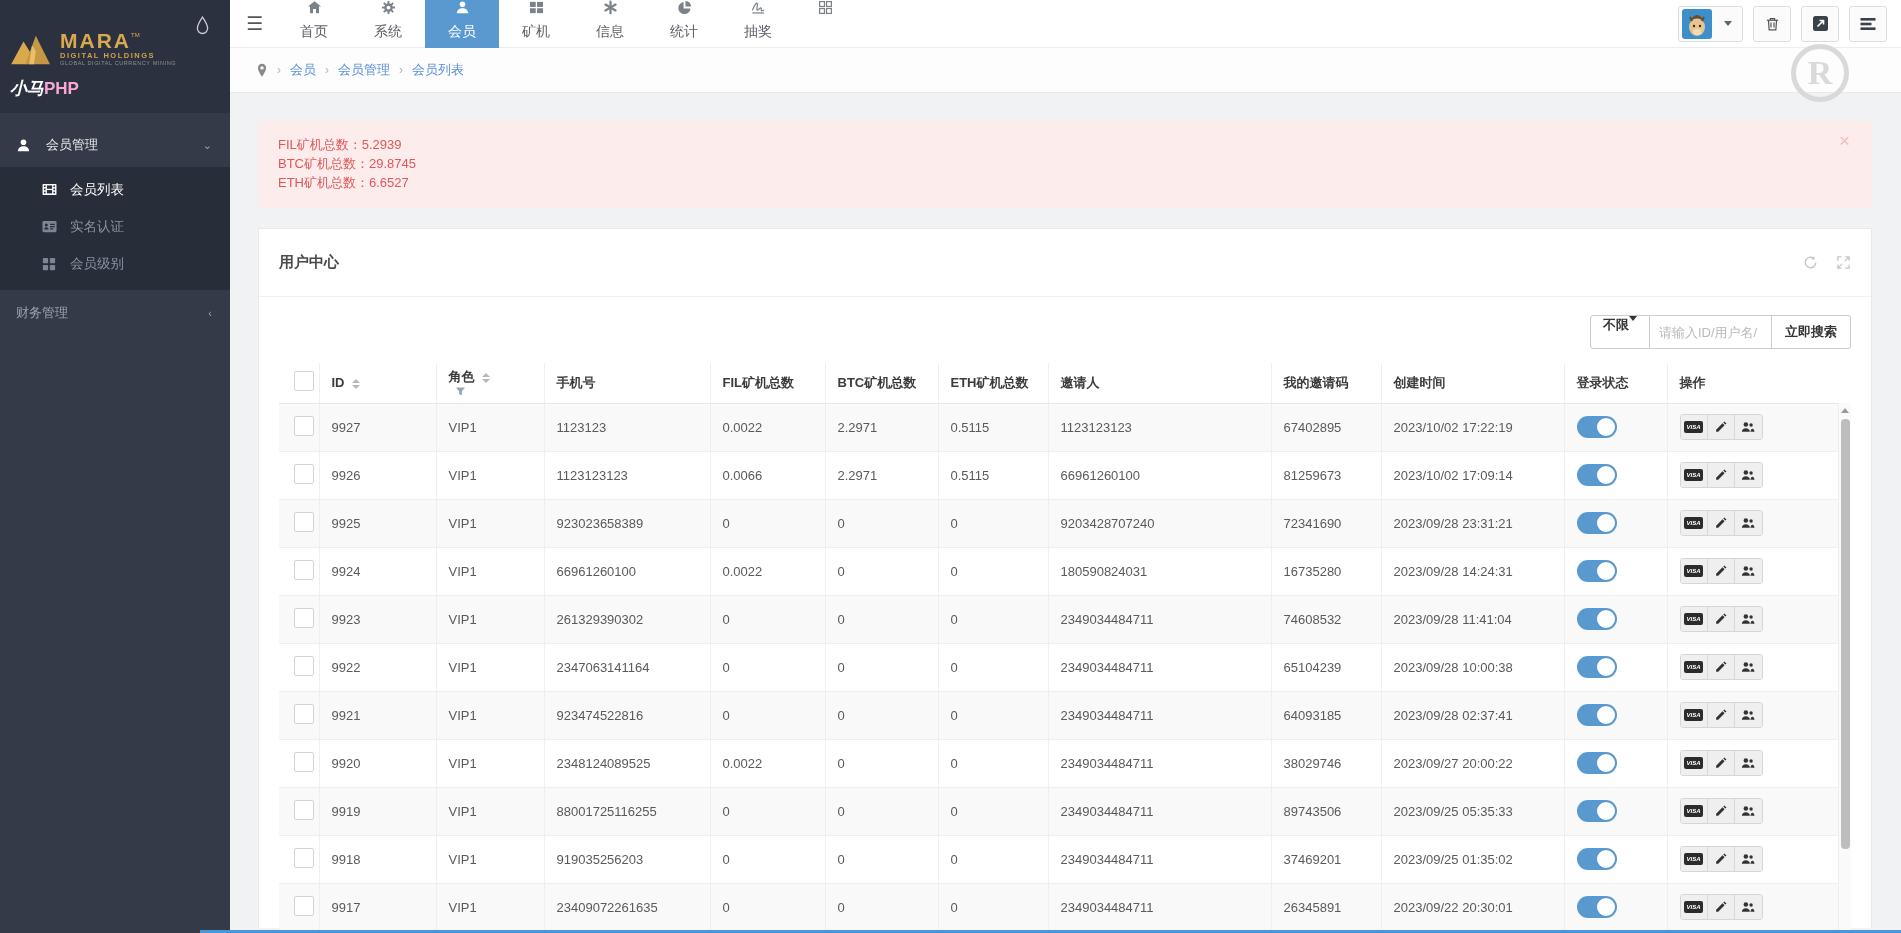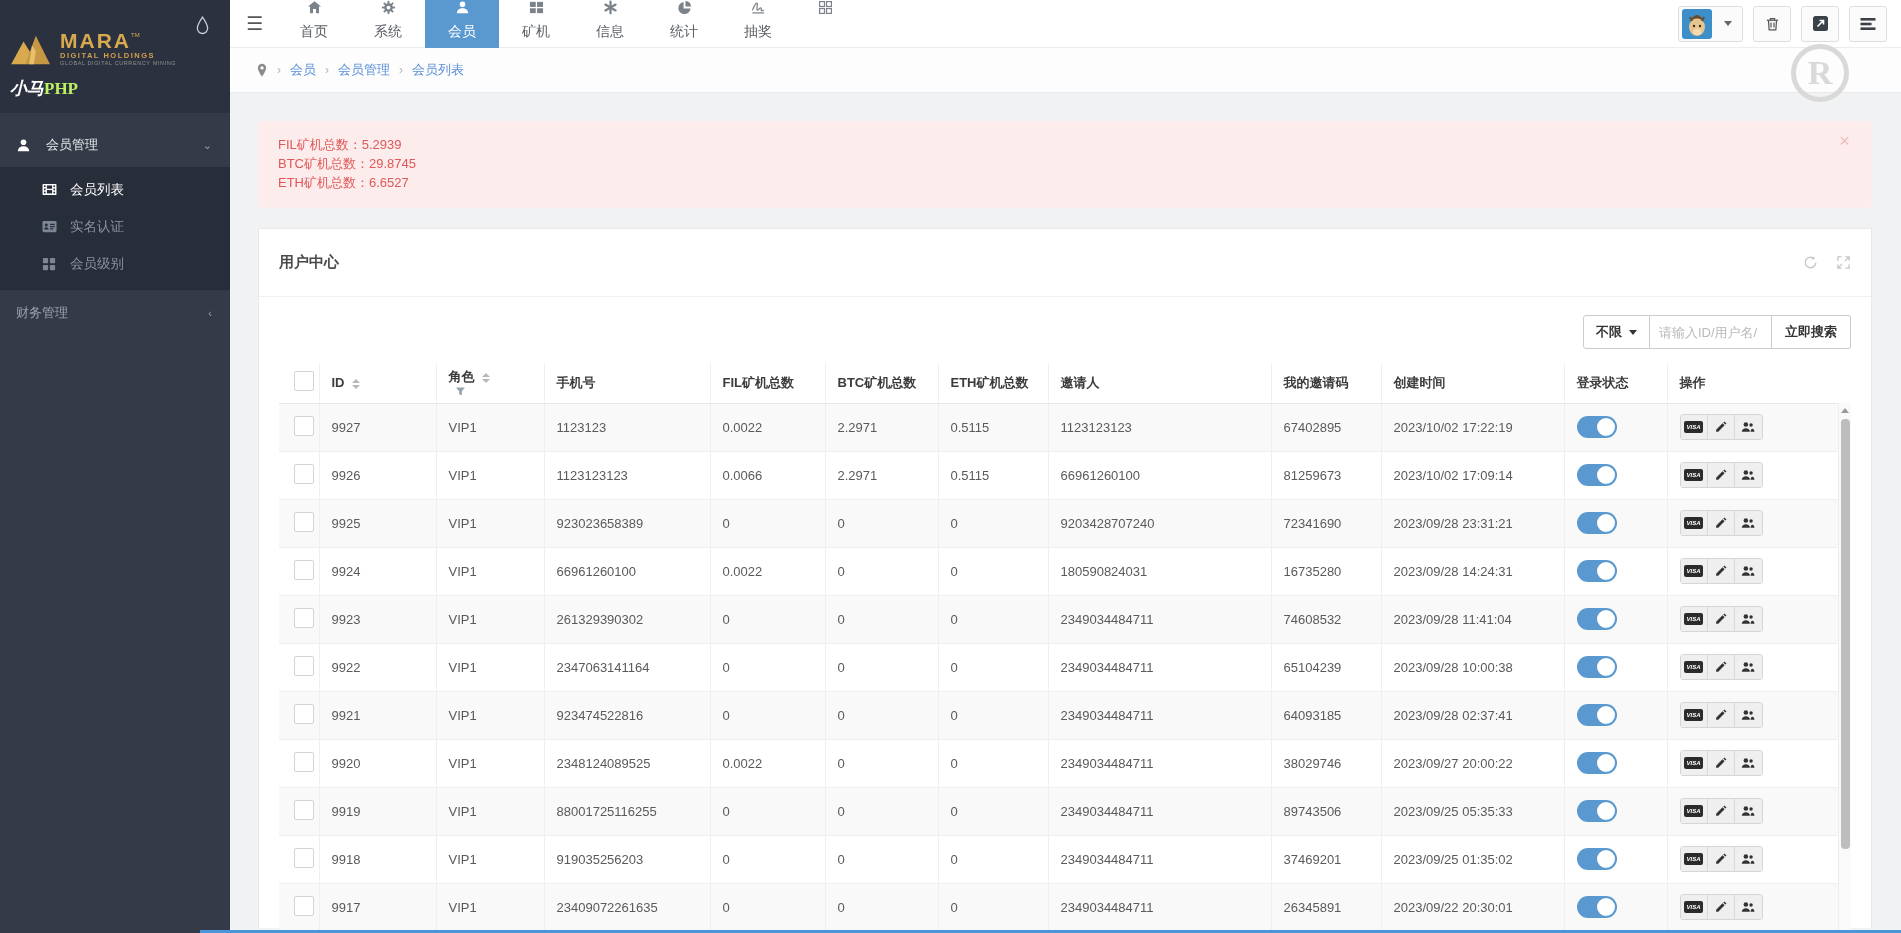--- a/index.html
+++ b/index.html
@@ -10,21 +10,21 @@
   .sidebar { position:absolute; left:0; top:0; width:230px; height:100%; background:#343a48; z-index:10; }
   .side-head { height:113px; background:#2c3140; position:relative; padding:10px 12px 0 10px; }
   .droplet { position:absolute; right:20px; top:16px; }
   .logo-row { display:flex; align-items:flex-start; gap:6px; margin-top:22px; }
   .logo-text .brand { font-size:21px; font-weight:bold; color:#d9a94e; letter-spacing:2px; line-height:18px; }
   .logo-text .tm { font-size:6px; vertical-align:top; color:#d9a94e; }
   .logo-text .sub { font-size:7.5px; font-weight:bold; color:#cfa14b; letter-spacing:1.5px; }
   .logo-text .tagline { font-size:5.5px; color:#8d9189; letter-spacing:0.6px; }
   .pony { margin-top:9px; font-size:17px; font-weight:bold; }
   .pony .w { color:#fff; font-style:italic; }
-  .pony .g { color:#bef264;font-family:Liberation Serif, serif; }
+  .pony .g { color:#f9a8d4; }
   .menu { padding-top:10px; }
   .menu-item { height:44px; display:flex; align-items:center; padding:0 16px; color:#e8eaee; cursor:pointer; position:relative; }
   .menu-item .mi-icon { width:16px; margin-right:14px; display:flex; color:#fff; }
   .menu-item .chev { position:absolute; right:18px; color:#9aa0ab; font-size:11px; }
   .submenu { background:#282d3a; padding:4px 0 8px 0; }
   .sub-item { height:37px; display:flex; align-items:center; padding-left:42px; color:#8a92a0; cursor:pointer; font-size:13.5px; }
   .sub-item .mi-icon { width:15px; margin-right:13px; display:flex; color:#7d8695; }
   .sub-item.active { color:#ffffff; }
   .sub-item.active .mi-icon { color:#fff; }
   .menu-item.collapsed { color:#9ba1ac; height:46px; }
@@ -58,21 +58,21 @@
 
   .panel { background:#fff; margin-top:20px; border:1px solid #e9e9e9; border-bottom:none; height:700px; }
   .panel-head { height:68px; border-bottom:1px solid #f0f0f0; display:flex; align-items:center; padding:0 20px; }
   .panel-title { font-size:15px; font-weight:bold; color:#4a4a4a; }
   .panel-tools { margin-left:auto; display:flex; gap:18px; color:#c6c6c6; }
   .panel-tools span { cursor:pointer; display:flex; }
 
   .panel-body { padding:18px 20px 0 20px; }
   .toolbar { display:flex; justify-content:flex-end; margin-bottom:14px; }
   .input-group { display:flex; height:34px; }
-  .btn-filter { display:flex; align-items:center; gap:7px; border:1px solid #ccc; background:#fff; border-radius:3px 0 0 3px; padding:0 12px; font-weight:bold; color:#333; cursor:pointer; font-size:13px; }
+  .btn-filter { display:flex; border:1px solid #ccc; background:#fff; border-radius:3px 0 0 3px; padding:0 12px; font-weight:bold; color:#333; cursor:pointer; font-size:13px; }
   .btn-filter .caret { border-top-color:#333; }
   .search-input { width:122px; border:1px solid #ccc; border-left:none; padding:0 9px; font-size:13px; color:#333; outline:none; font-family:inherit; }
   .search-input::placeholder { color:#b9b9b9; }
   .btn-search { border:1px solid #ccc; border-left:none; background:#fff; border-radius:0 3px 3px 0; padding:0 13px; font-weight:bold; color:#333; cursor:pointer; font-size:13px; font-family:inherit; }
 
   .table-zone { position:relative; padding-right:13px; }
   table { width:100%; border-collapse:collapse; table-layout:fixed; }
   th, td { border:1px solid #efefef; border-top:none; font-size:13px; overflow:hidden; white-space:nowrap; }
   th { height:40px; text-align:left; padding:0 0 0 12px; color:#3c3c3c; font-weight:bold; border-bottom:1px solid #e7e7e7; background:#fff; }
   td { height:48px; padding:0 0 0 12px; color:#5a5a5a; background:#fff; }

